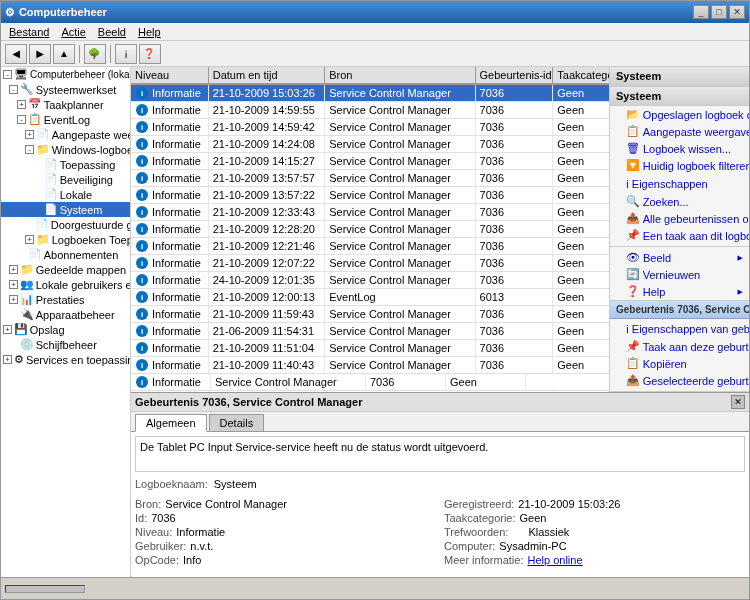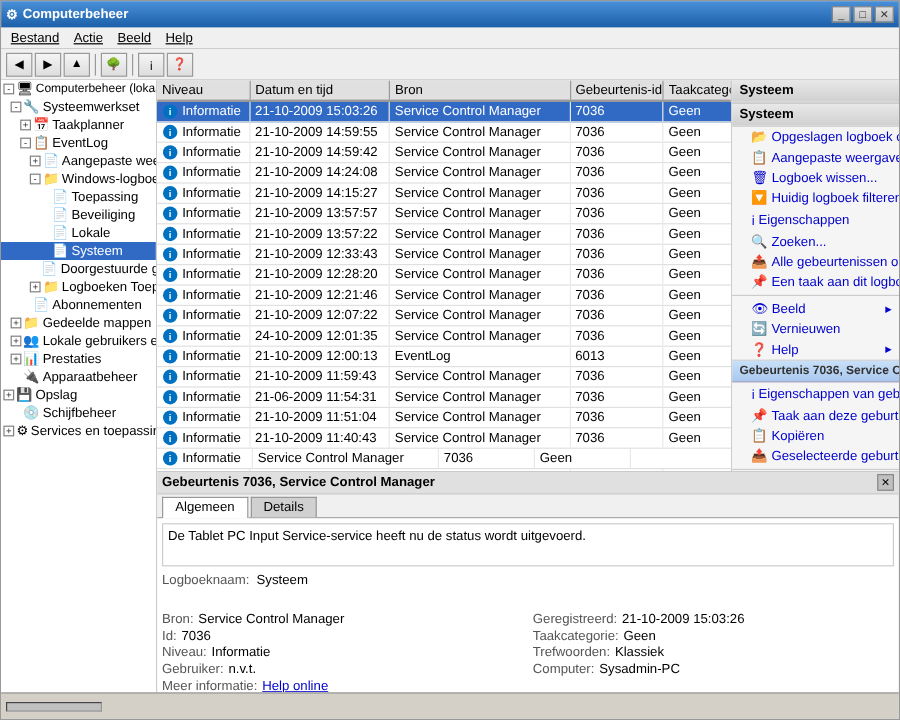--- a/index.html
+++ b/index.html
@@ -532,21 +532,21 @@
         <div class="detail-header">
           <span class="detail-title">Gebeurtenis 7036, Service Control Manager</span>
           <div class="detail-close">✕</div>
         </div>
         <div class="detail-tabs">
           <div class="detail-tab active">Algemeen</div>
           <div class="detail-tab">Details</div>
         </div>
         <div class="detail-content">
           <div class="detail-message">De Tablet PC Input Service-service heeft nu de status wordt uitgevoerd.</div>
-          <div style="font-size:11px; margin-bottom:20px; display:flex; gap:6px;">
+          <div style="font-size:11px; margin-bottom:8px; display:flex; gap:6px;">
             <span style="color:#555">Logboeknaam:</span>
             <span>Systeem</span>
           </div>
           <div style="display:grid; grid-template-columns:1fr 1fr; gap:2px 8px; font-size:11px;">
             <div style="display:flex;gap:4px">
                 <span style="color:#555">Bron:</span>
                 <span>Service Control Manager</span>
               </div>
             <div style="display:flex;gap:4px">
                 <span style="color:#555">Geregistreerd:</span>
@@ -557,31 +557,35 @@
                 <span>7036</span>
               </div>
             <div style="display:flex;gap:4px">
                 <span style="color:#555">Taakcategorie:</span>
                 <span>Geen</span>
               </div>
             <div style="display:flex;gap:4px">
                 <span style="color:#555">Niveau:</span>
                 <span>Informatie</span>
               </div>
-            <div style="display:flex;gap:4px">
+            <div style="display:flex;gap:20px">
                 <span style="color:#555">Trefwoorden:</span>
                 <span>Klassiek</span>
               </div>
             <div style="display:flex;gap:4px">
                 <span style="color:#555">Gebruiker:</span>
                 <span>n.v.t.</span>
               </div>
             <div style="display:flex;gap:4px">
                 <span style="color:#555">Computer:</span>
                 <span>Sysadmin-PC</span>
+              </div>
+            <div style="display:flex;gap:4px">
+                <span style="color:#555">OpCode:</span>
+                <span>Info</span>
               </div>
             <div style="display:flex;gap:4px">
                 <span style="color:#555">Meer informatie:</span>
                 <a style="color:#0000cc;text-decoration:underline;cursor:pointer">Help online</a>
               </div>
           </div>
         </div>
       </div>
     </div>
   </div>

